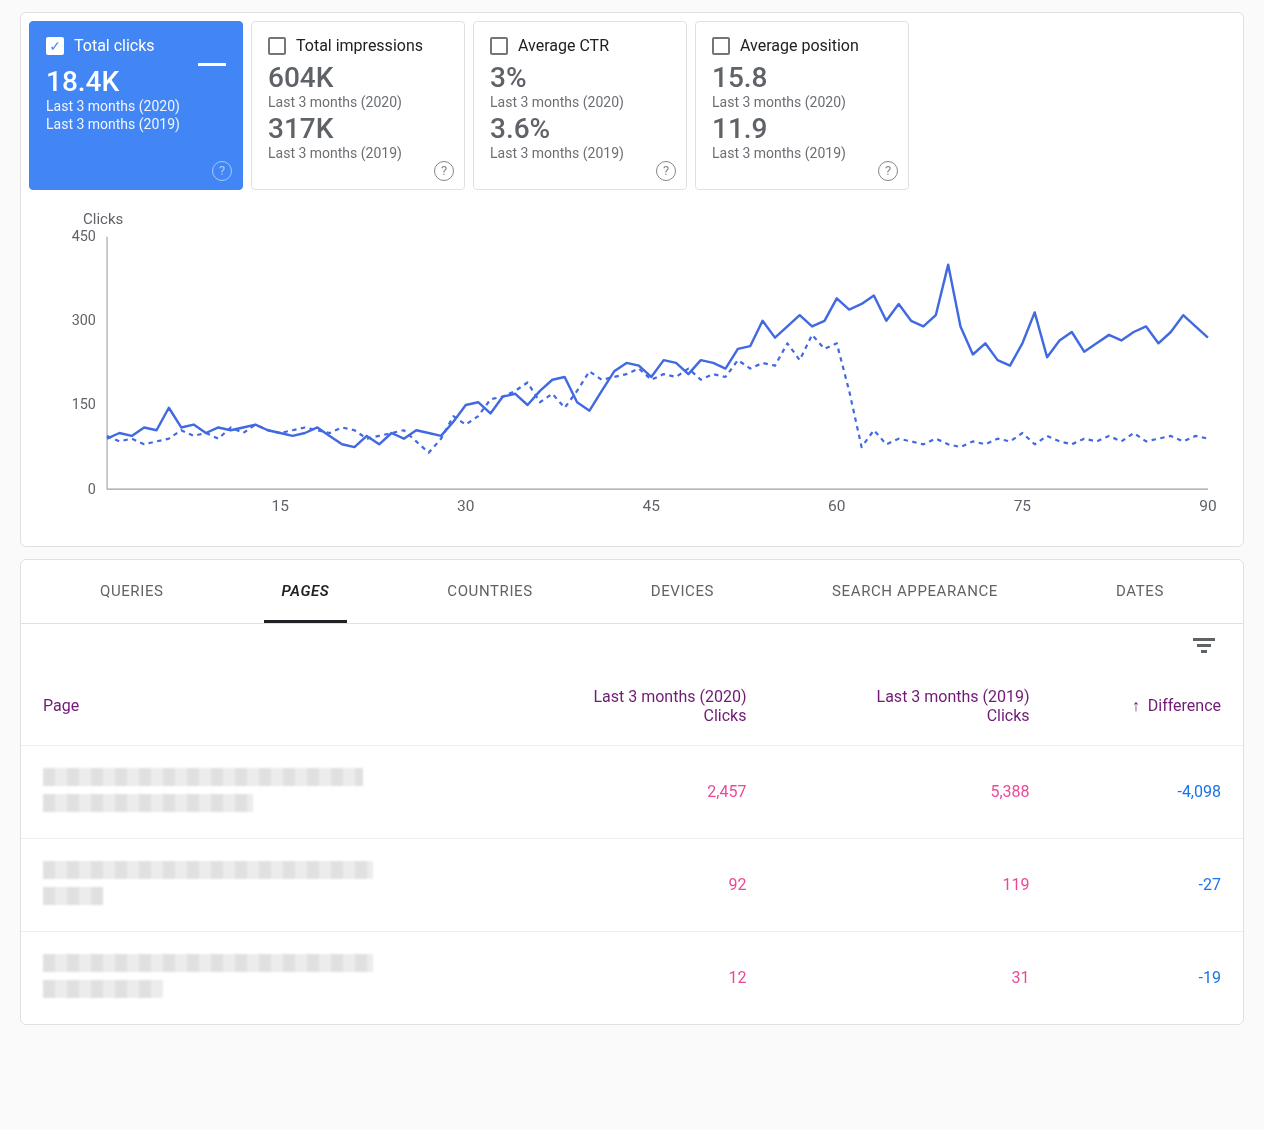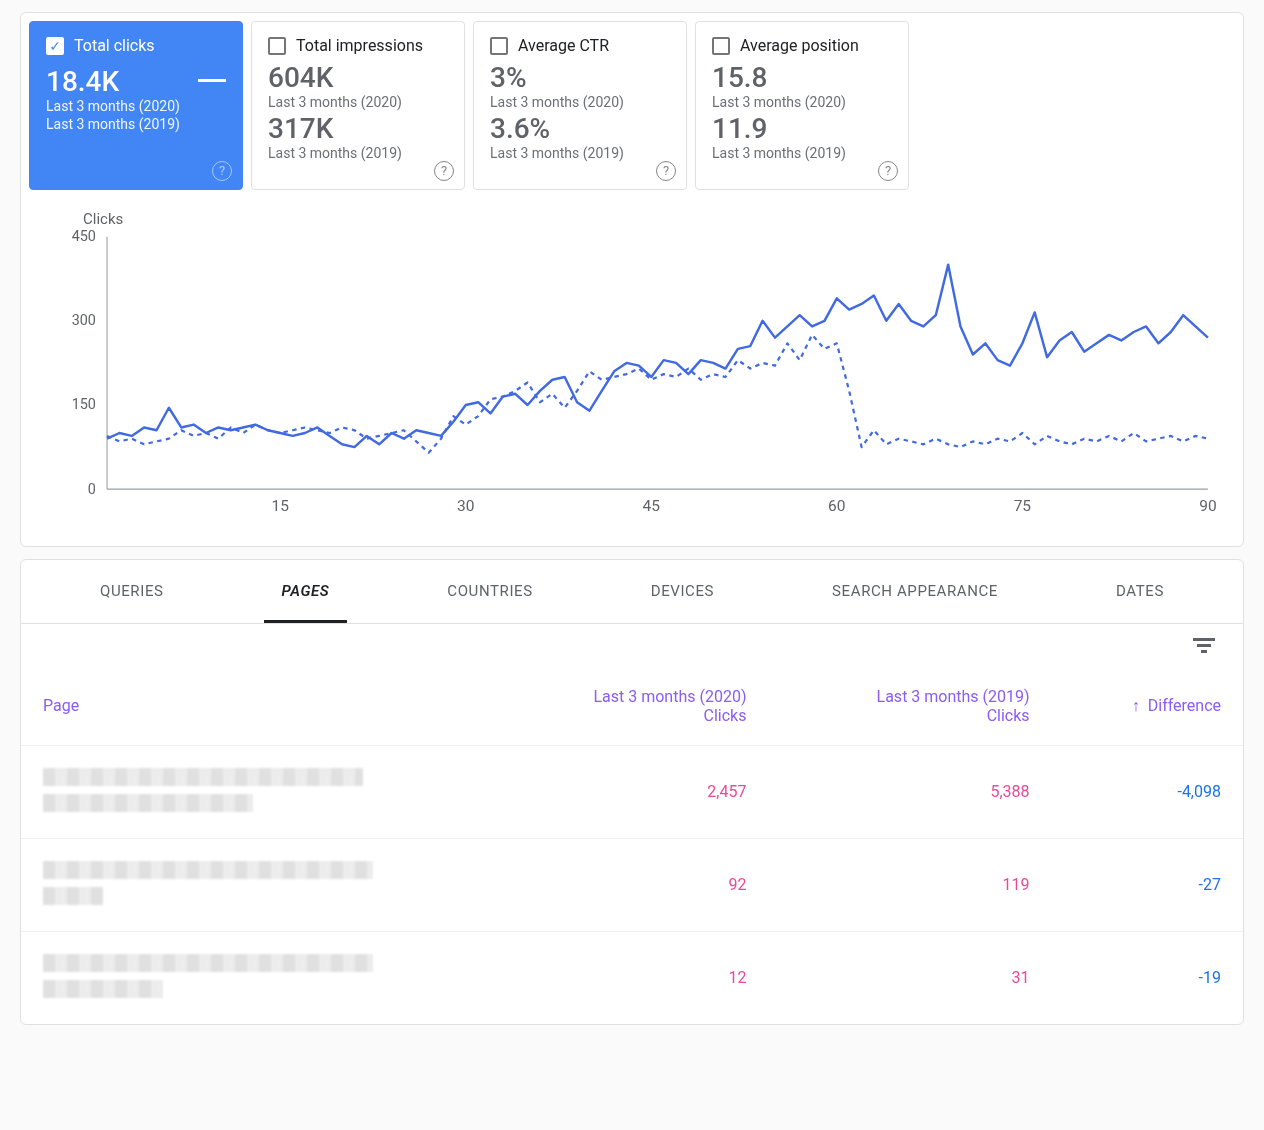--- a/index.html
+++ b/index.html
@@ -52,21 +52,21 @@
     align-items: center;
     justify-content: center;
     color: #4285f4;
     font-size: 14px;
   }
   .metric-card.selected .chk {
     background: #fff;
     border-color: #fff;
     color: #4285f4;
   }
-  .mc-row { display:flex; align-items:center; justify-content:space-between; }
+  .mc-row { display:flex; align-items:flex-start; justify-content:space-between; }
   .line-swatch { width:28px; height:0; }
   .line-solid { border-top: 3px solid #fff; }
   .line-dash  { border-top: 3px dashed #fff; }
   .mc-val {
     font-size: 28px;
     font-weight: 500;
     line-height: 1.1;
     margin-top: 4px;
   }
   .metric-card:not(.selected) .mc-val { color: #5f6368; }
@@ -133,21 +133,21 @@
   .filter-ic span:nth-child(3){width:6px;}
 
   
   table.data { width:100%; border-collapse:collapse; }
   table.data th, table.data td {
     padding: 20px 22px;
     font-size: 16px;
     border-top: 1px solid #eee;
   }
   table.data thead tr:first-child th { border-top:none; padding-top:28px; }
-  table.data th { font-weight:400; color:#8b5cf6; text-align:right; }
+  table.data th { font-weight:400; color:#701a75; text-align:right; }
   table.data th:first-child { text-align:left; }
   .col-sub { display:block; font-size:16px; }
   .num-link { color:#ec4899; text-align:right; }
   .diff { color:#1a73e8; text-align:right; }
   .sort-ar { font-weight:600; }
   .redacted {
     display:inline-block;
     background: repeating-linear-gradient(90deg,#e0e0e0,#e0e0e0 12px,#ececec 12px,#ececec 24px);
     height: 18px;
     filter: blur(1.2px);

